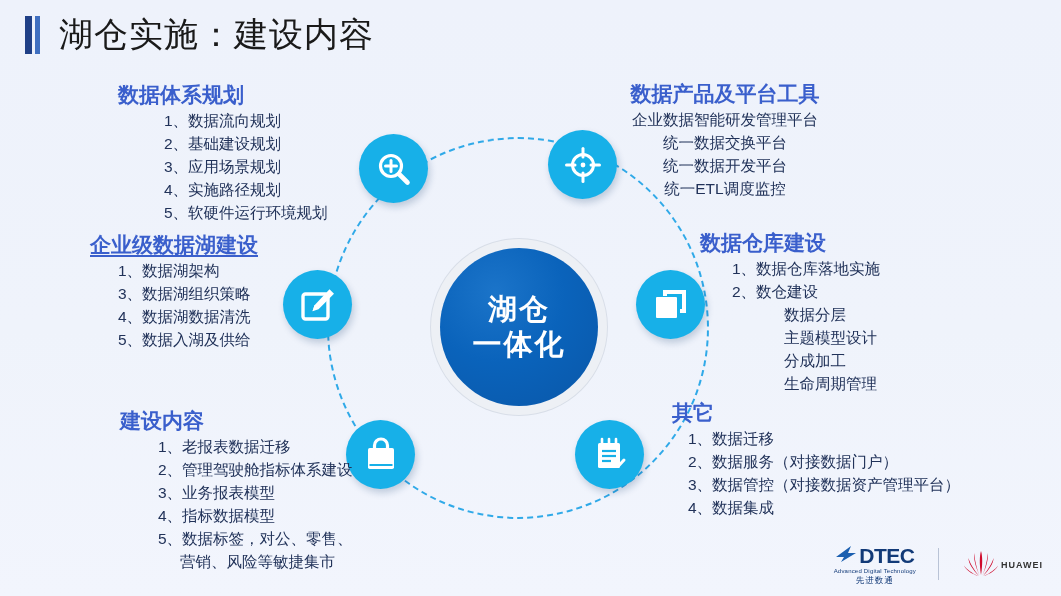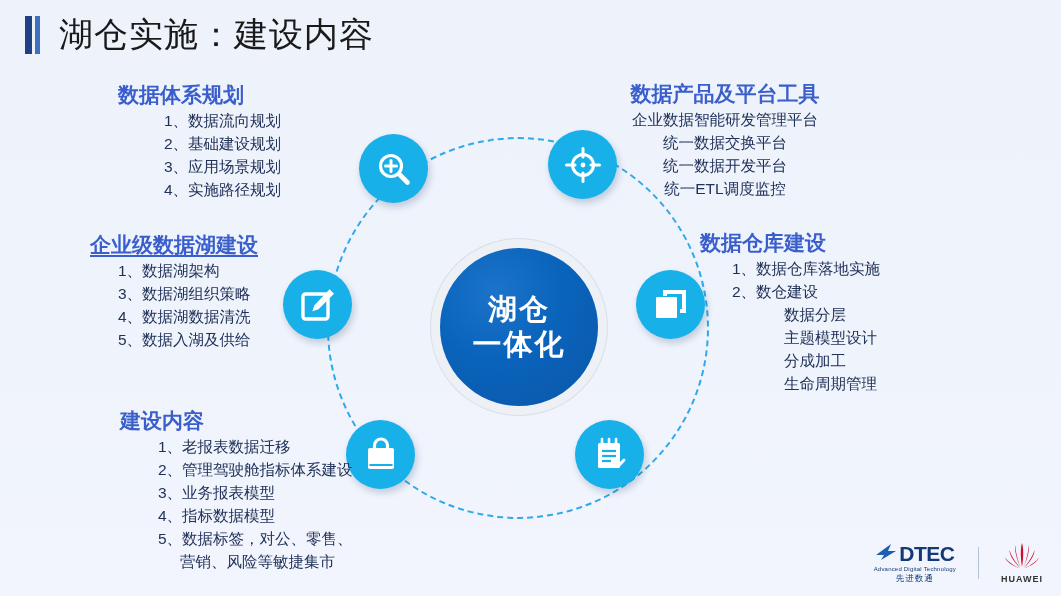--- a/index.html
+++ b/index.html
@@ -188,21 +188,21 @@
     margin-top: 2px;
     letter-spacing: 1px;
   }
   .logo-sep {
     width: 1px;
     height: 32px;
     background: #b9c3d6;
   }
   .logo-huawei {
     display: flex;
-    flex-direction: column;
+    flex-direction: row;
     align-items: center;
     line-height: 1;
   }
   .huawei-word {
     font-size: 9px;
     font-weight: bold;
     color: #333333;
     letter-spacing: 1px;
     margin-top: 3px;
   }
@@ -292,20 +292,21 @@
     </span>
   </div>
 
   <div class="block b-topleft">
     <div class="blk-head">数据体系规划</div>
     <div class="blk-list">
       <div>1、数据流向规划</div>
       <div>2、基础建设规划</div>
       <div>3、应用场景规划</div>
       <div>4、实施路径规划</div>
+      <div>5、软硬件运行环境规划</div>
     </div>
   </div>
 
   <div class="block b-topright">
     <div class="blk-head center">数据产品及平台工具</div>
     <div class="blk-list center">
       <div>企业数据智能研发管理平台</div>
       <div>统一数据交换平台</div>
       <div>统一数据开发平台</div>
       <div>统一ETL调度监控</div>
@@ -339,20 +340,29 @@
     <div class="blk-list">
       <div>1、老报表数据迁移</div>
       <div>2、管理驾驶舱指标体系建设</div>
       <div>3、业务报表模型</div>
       <div>4、指标数据模型</div>
       <div>5、数据标签，对公、零售、</div>
       <div class="indent-1">营销、风险等敏捷集市</div>
     </div>
   </div>
 
+  <div class="block b-botright">
+    <div class="blk-head">其它</div>
+    <div class="blk-list">
+      <div>1、数据迁移</div>
+      <div>2、数据服务（对接数据门户）</div>
+      <div>3、数据管控（对接数据资产管理平台）</div>
+      <div>4、数据集成</div>
+    </div>
+  </div>
 
   <div class="logos">
     <div class="logo-dtec">
       <div class="dtec-main">
         <span>
           <svg width="22" height="18" viewBox="0 0 22 18">
             <path d="M1 12 L16 1 L13 8 L21 8 L6 17 L9 12 Z" fill="#1b5fb0"></path>
           </svg>
         </span>
         <span class="dtec-word">DTEC</span>

